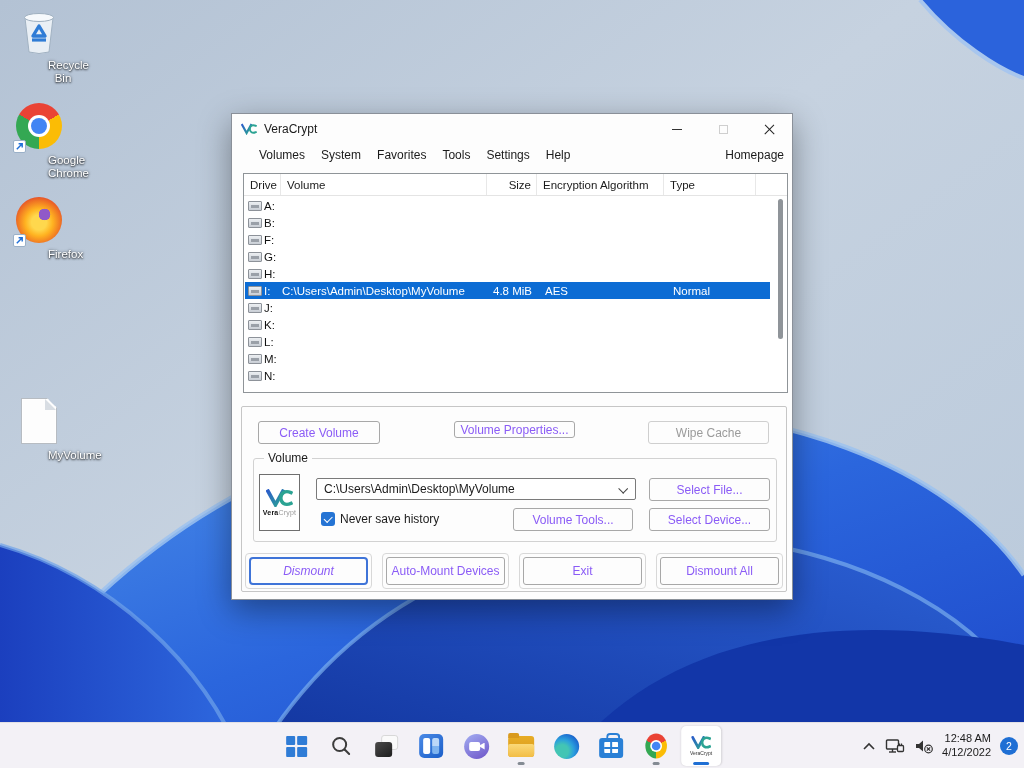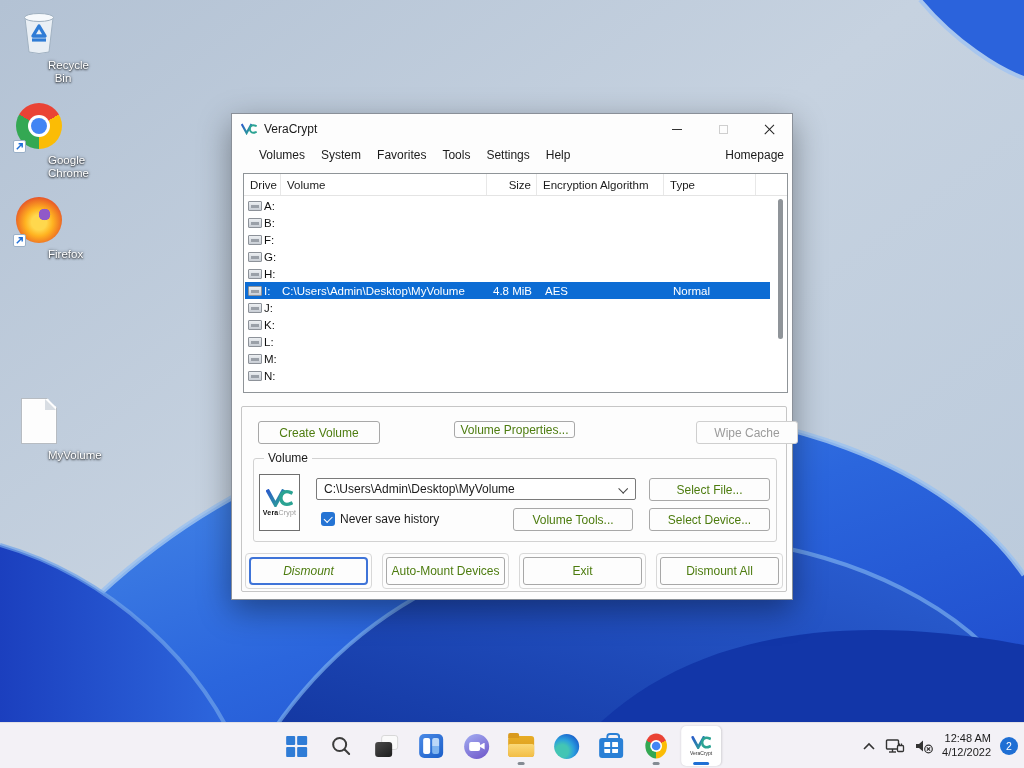--- a/index.html
+++ b/index.html
@@ -64,26 +64,26 @@
   .c-type { padding-left:8px; }
   .lv-row.sel { background:#0c6cd4; color:#fff; }
   .drive-ico { width:14px; height:10px; border:1px solid #8d9299; border-radius:1px;
     background:linear-gradient(#eceff2,#c9ced5); position:relative; flex:0 0 auto; }
   .drive-ico::after { content:""; position:absolute; left:2px; top:3px; right:2px; height:3px; background:#9aa0a8; }
   .lv-scroll { position:absolute; right:2px; top:25px; bottom:3px; width:9px; }
   .lv-thumb { position:absolute; left:2px; top:0; width:5px; height:140px; background:#8f9499; border-radius:3px; }
 
   
   .panel { position:absolute; left:9px; top:292px; width:546px; height:186px; border:1px solid #c6c6c6; border-radius:2px; background:#fdfdfd; }
-  .btn { background:#fdfdfd; border:1px solid #a8a8a8; border-radius:3px; font-size:12px; color:#4d7c0f;
+  .btn { background:#fdfdfd; border:1px solid #a8a8a8; border-radius:3px; font-size:12px; color:#8b5cf6;
     display:flex; align-items:center; justify-content:center; font-family:inherit; }
   .btn.disabled { color:#9b9b9b; border-color:#cfcfcf; }
   .b-create { position:absolute; left:16px; top:14px; width:122px; height:23px; }
   .b-props  { position:absolute; left:212px; top:14px; width:121px; height:17px; }
-  .b-wipe   { position:absolute; left:406px; top:14px; width:102px; height:23px;margin-left:48px; }
+  .b-wipe   { position:absolute; left:406px; top:14px; width:121px; height:23px; }
 
   .groupbox { position:absolute; left:11px; top:51px; width:524px; height:84px; border:1px solid #d2d2d2; border-radius:3px; }
   .gb-label { position:absolute; left:10px; top:-8px; background:#fdfdfd; padding:0 4px; font-size:12px; }
   .logo-box { position:absolute; left:5px; top:15px; width:41px; height:57px; border:1px solid #6f6f6f; background:#fff;
     display:flex; flex-direction:column; align-items:center; justify-content:center; gap:2px; }
   .logo-box svg { width:27px; height:18px; }
   .logo-word { font-size:7px; letter-spacing:.2px; }
   .logo-word b { color:#111; } .logo-word span { color:#9a9a9a; }
   .combo { position:absolute; left:62px; top:19px; width:320px; height:22px; background:#fff; border:1px solid #7a7a7a;
     border-radius:2px; display:flex; align-items:center; padding:0 22px 0 7px; font-size:12px; white-space:nowrap; overflow:hidden; }

